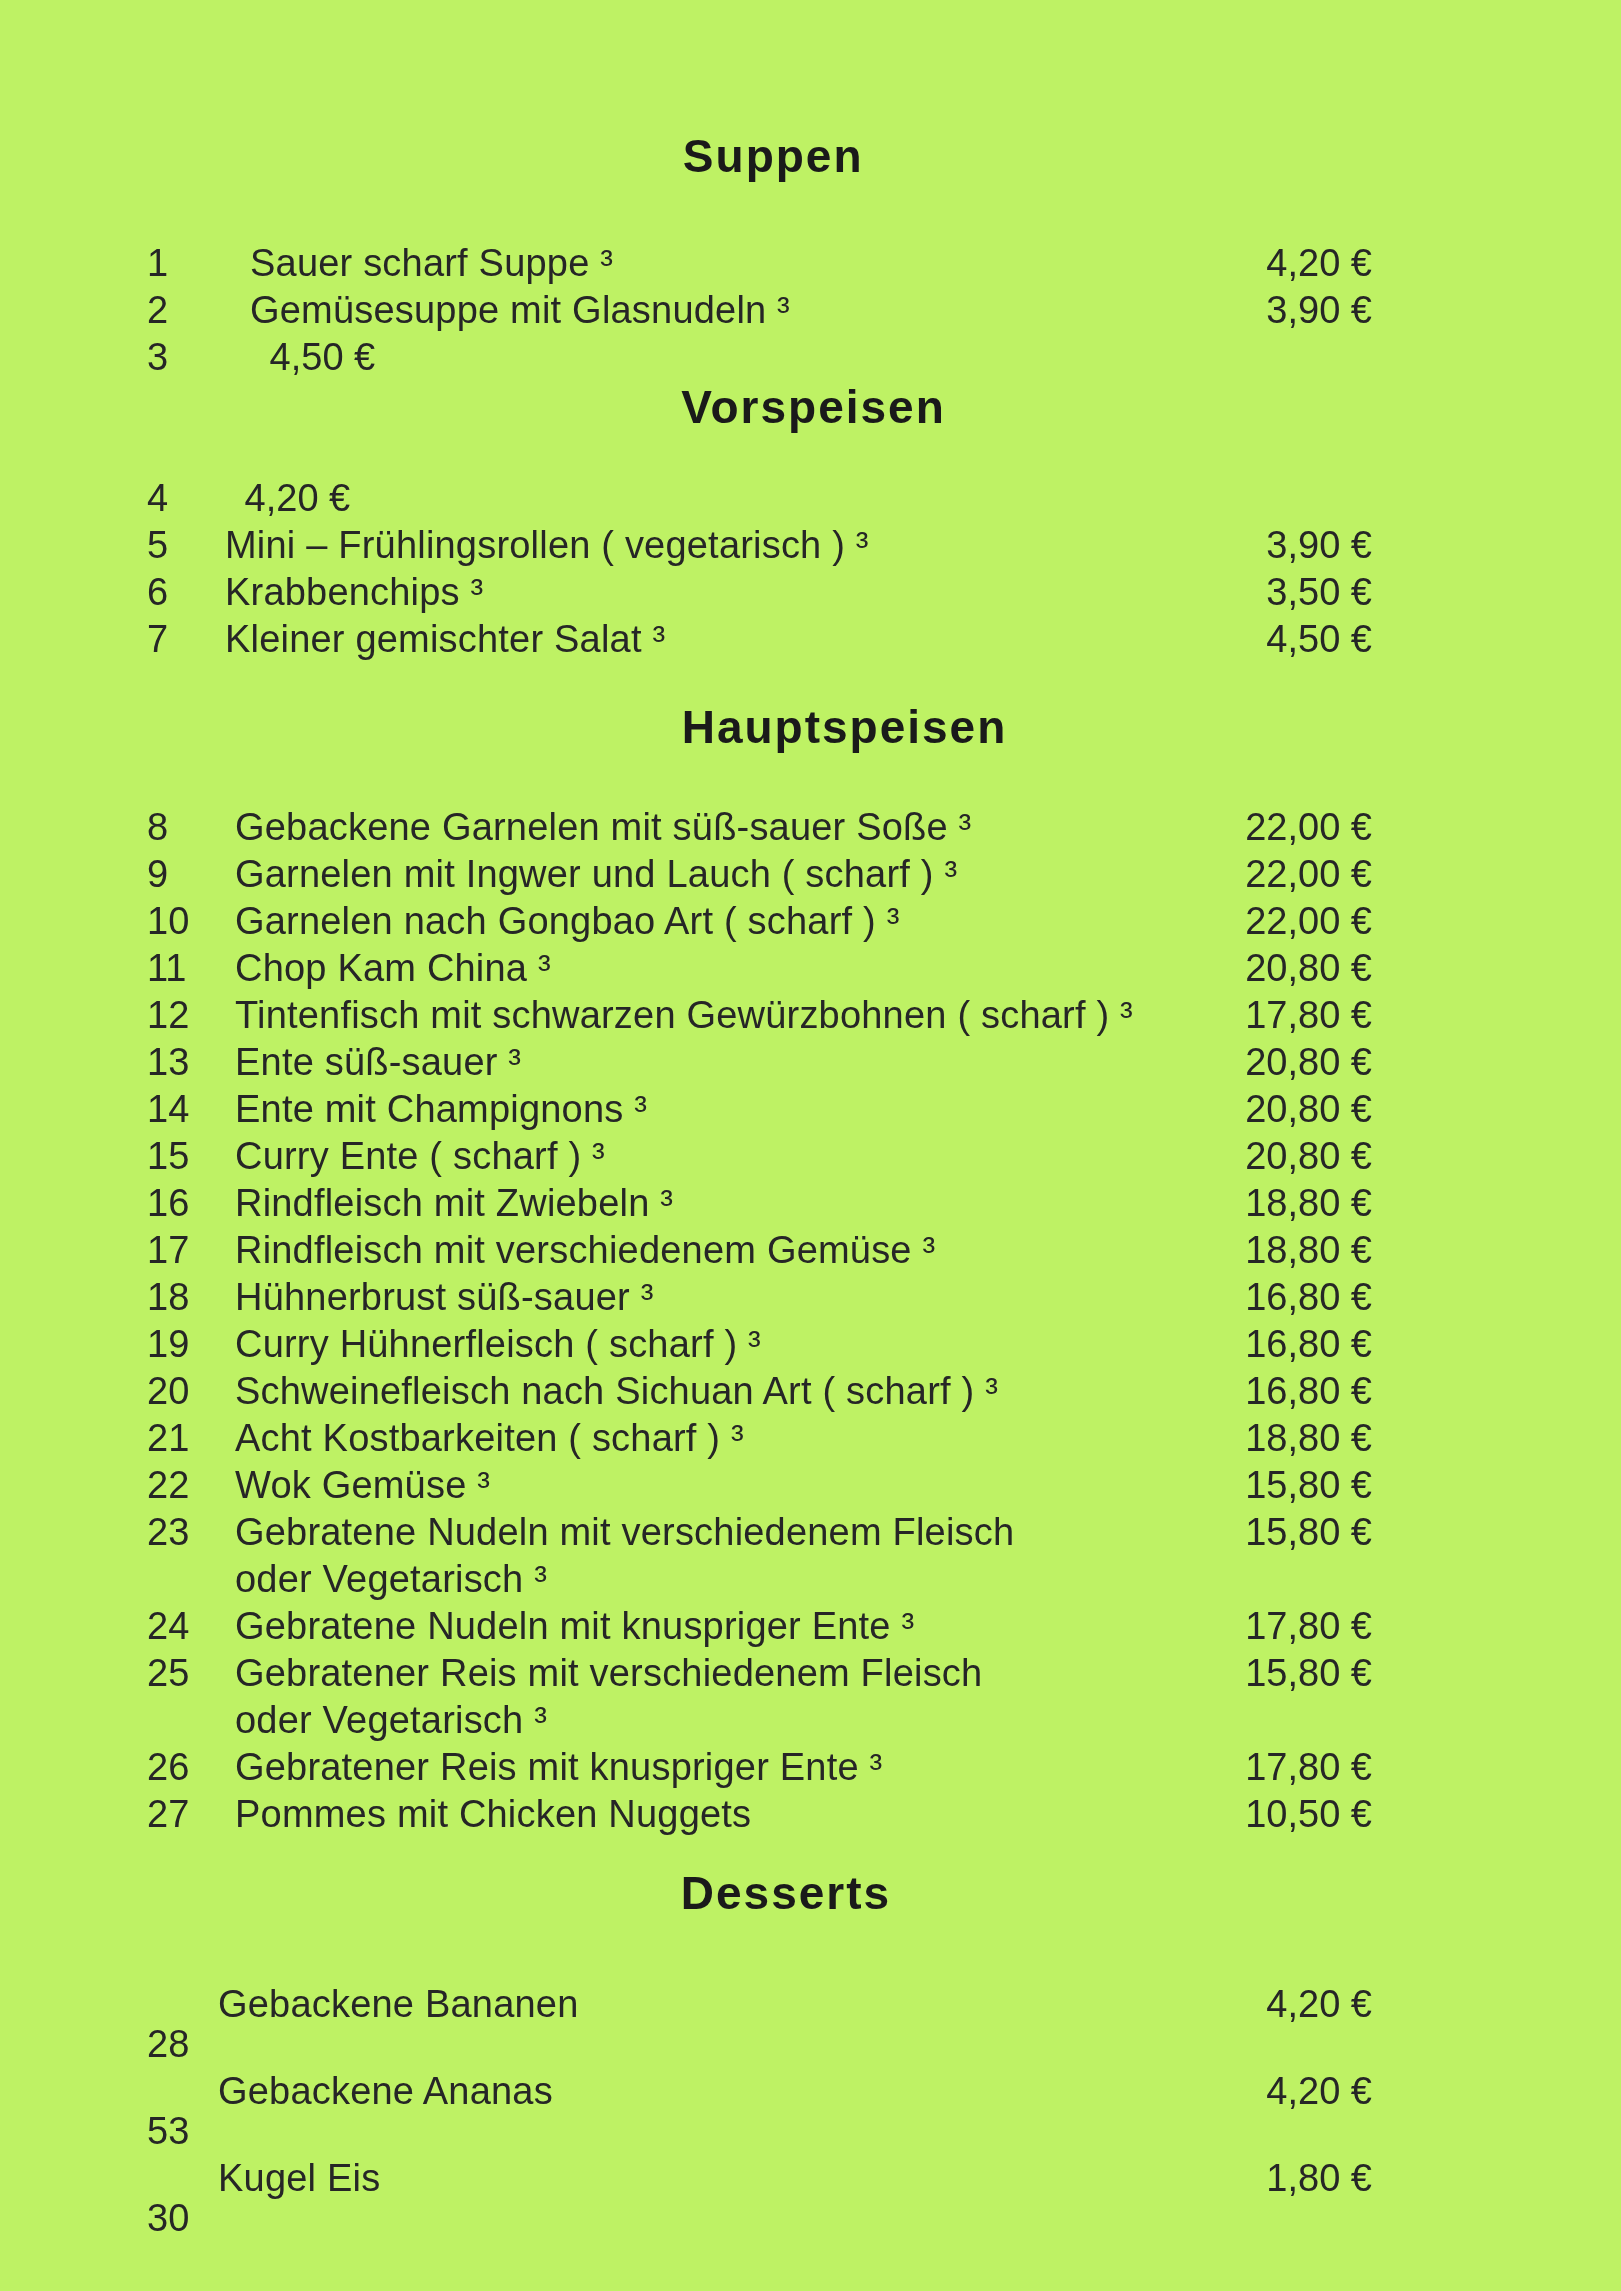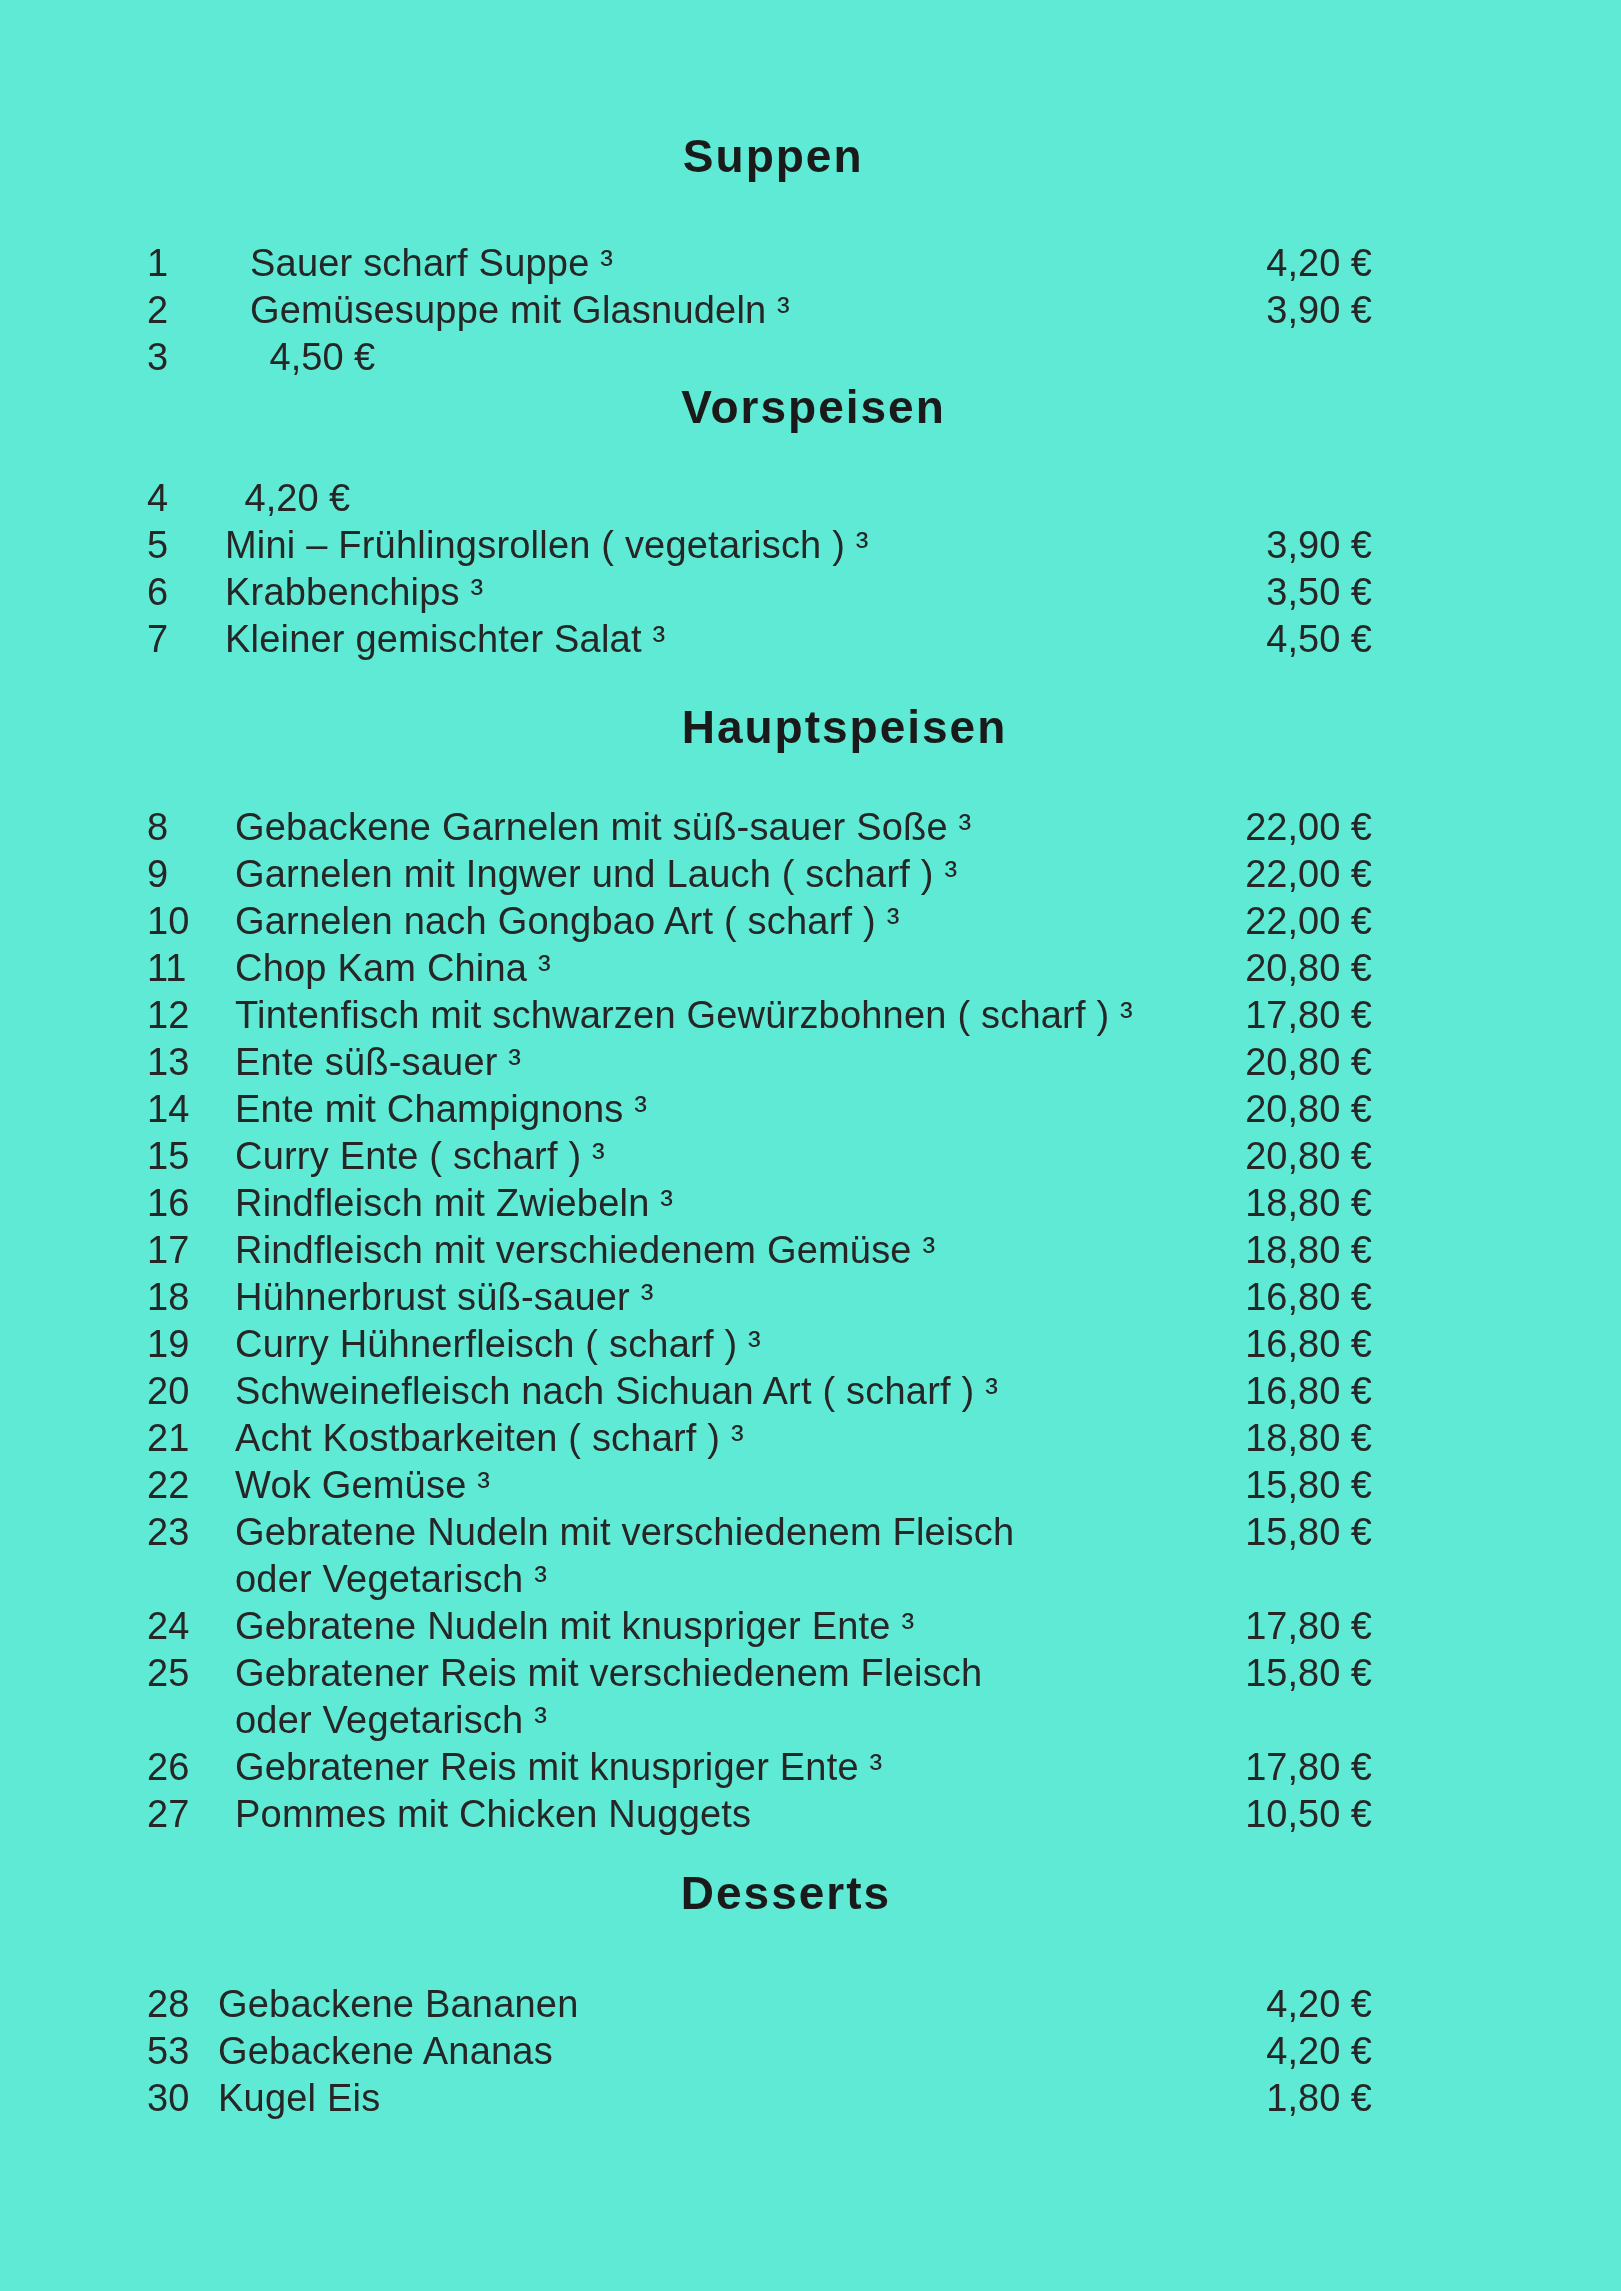--- a/index.html
+++ b/index.html
@@ -7,21 +7,21 @@
     width: 1621px;
     height: 2292px;
     background: #ffffff;
     font-family: "Liberation Sans", "DejaVu Sans", sans-serif;
     color: #222222;
   }
   .page {
     position: relative;
     width: 1621px;
     height: 2292px;
-    background: #5eead4;
+    background: #bef264;
     overflow: hidden;
   }
   
   .content {
     position: absolute;
     left: 147px;
     top: 0;
     width: 1225px;
   }
   .section-title {
@@ -44,21 +44,21 @@
   .price { flex: 0 0 auto; margin-left: 19.6px; text-align: right; white-space: nowrap; }
 
   
   .sec-suppen       .section-title { margin: 128px 0 55px; transform: translateX(13.7px); }
   .sec-suppen       .num           { flex-basis: 103px; }
   .sec-vorspeisen   .section-title { margin: -2px 0 39px;  transform: translateX(54px); }
   .sec-vorspeisen   .num           { flex-basis: 78px; }
   .sec-hauptspeisen .section-title { margin: 36px 0 48px;  transform: translateX(85px); }
   .sec-hauptspeisen .num           { flex-basis: 88px; }
   .sec-desserts     .section-title { margin: 27px 0 59px;  transform: translateX(26.5px); }
-  .sec-desserts     .num           { flex-basis: 71px; }
+  .sec-desserts     .num           { flex-basis: 71px; margin-top: 40px; }
 </style>
 </head>
 <body>
 
 <div class="page">
   <div class="content">
       <div class="menu-section sec-suppen">
     <div class="section-title">Suppen</div>
     <div class="items">
           <div class="row">

